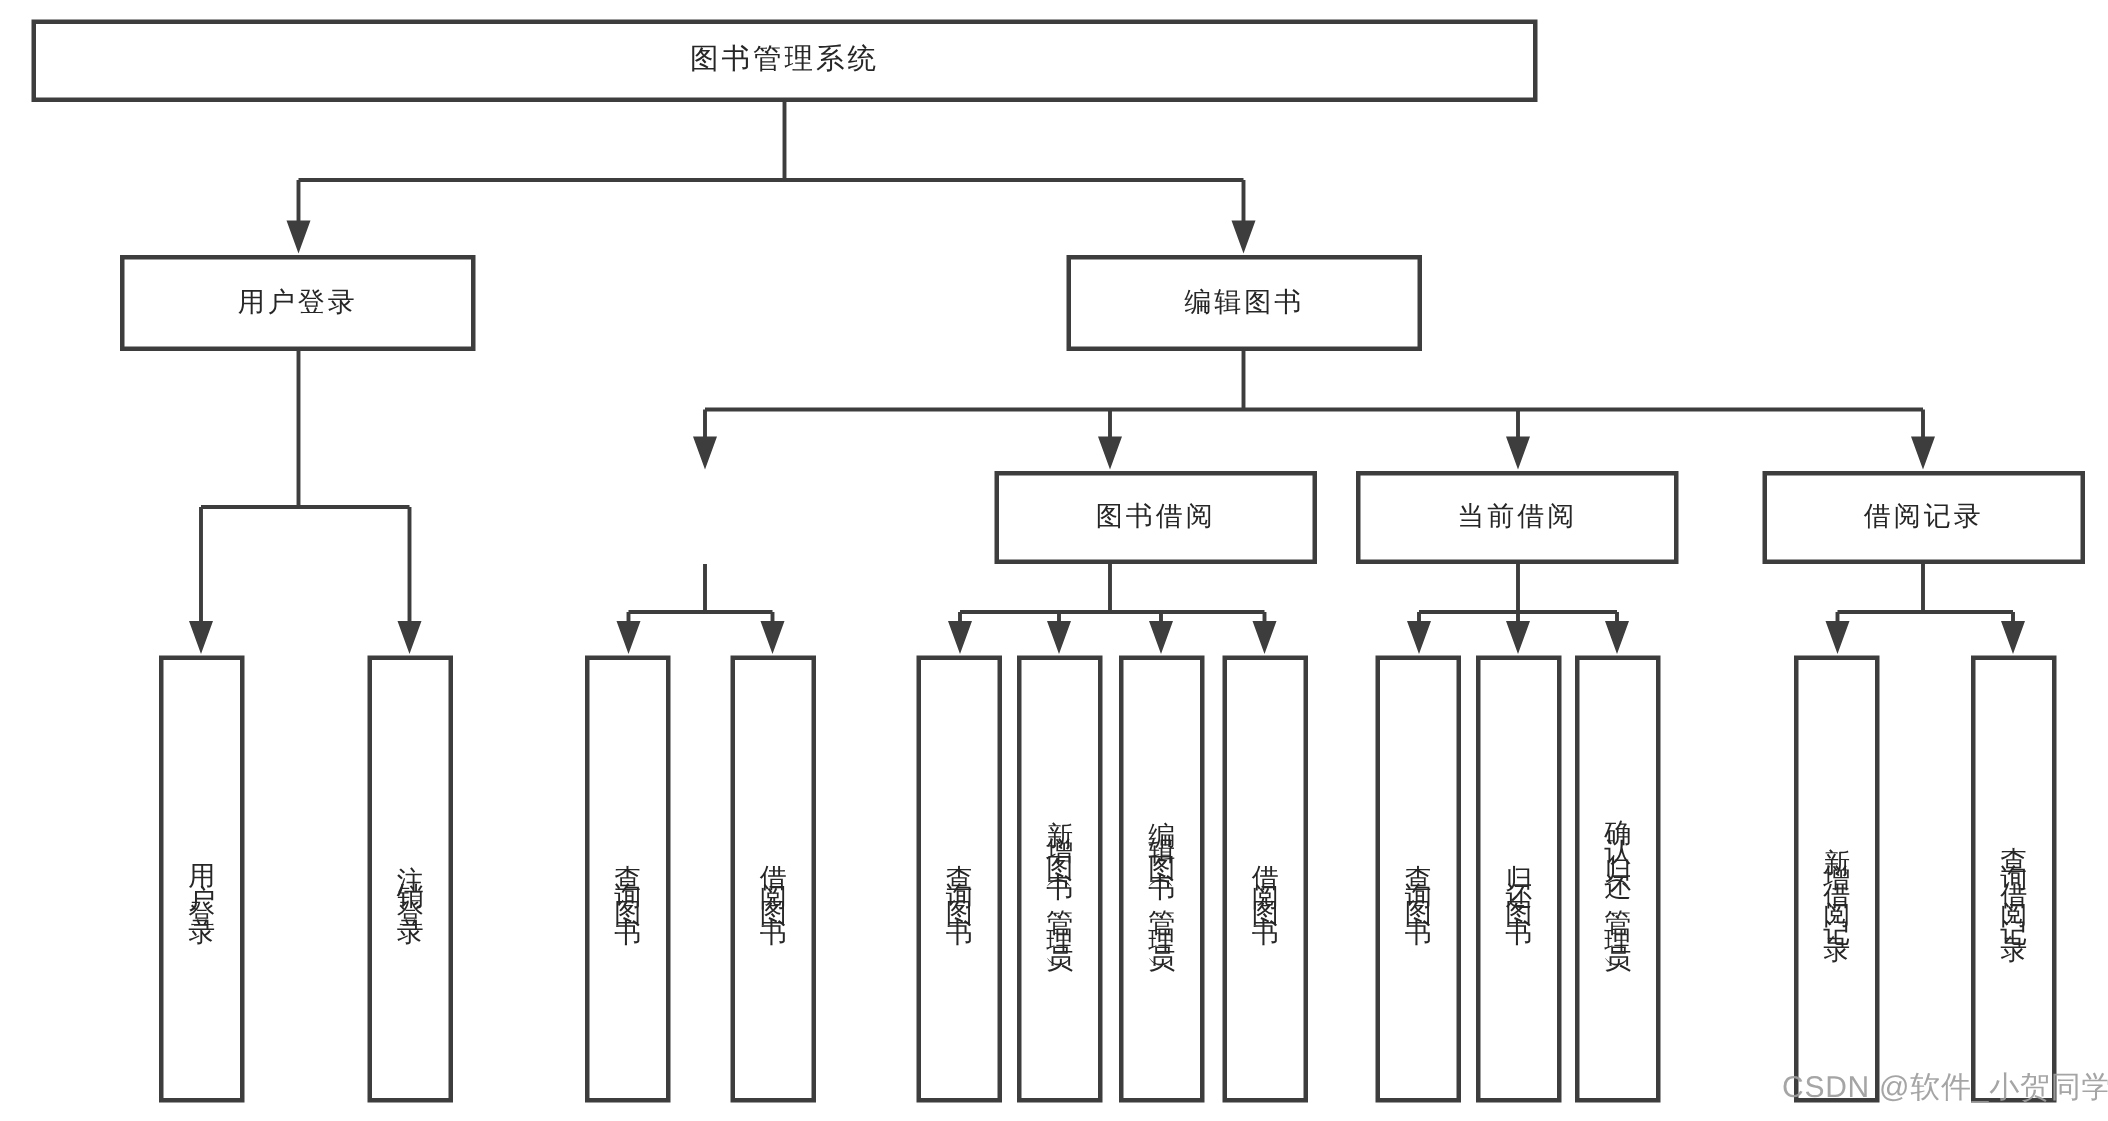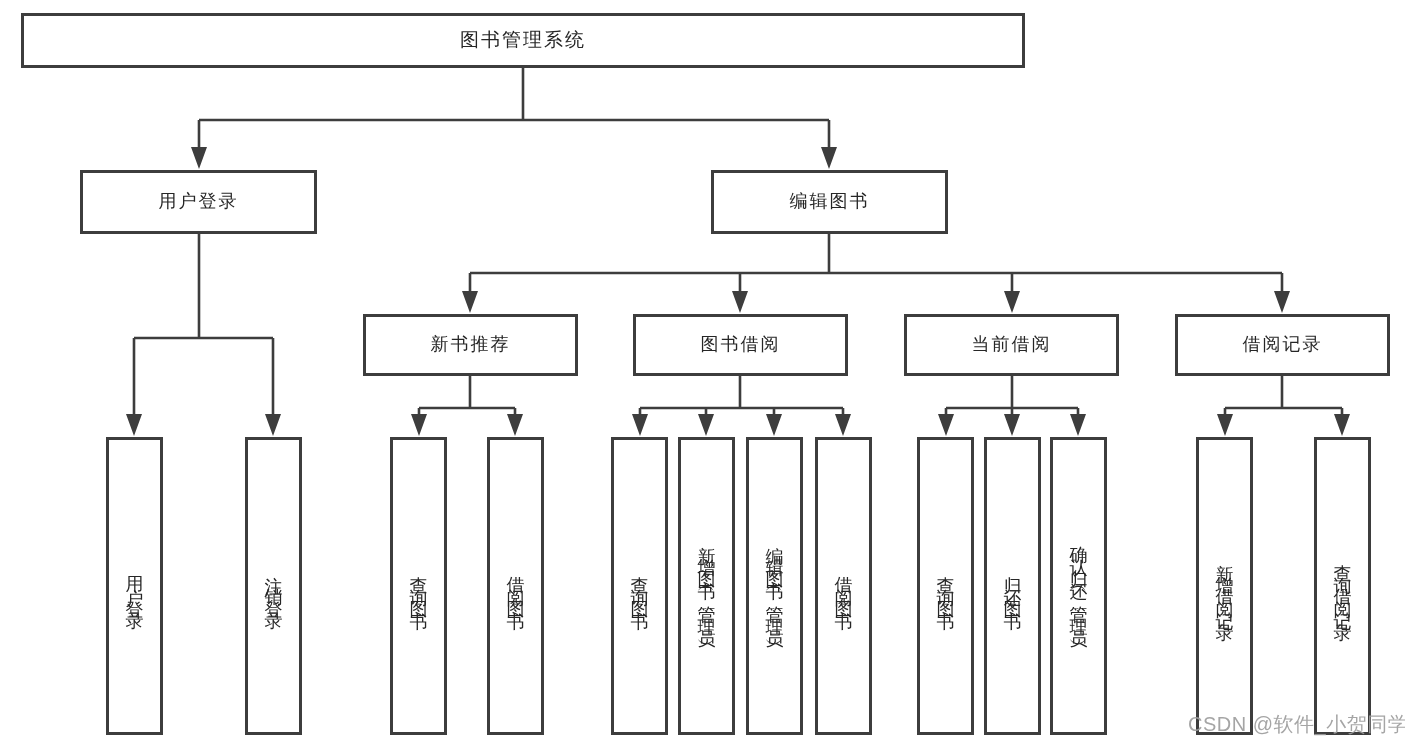--- a/index.html
+++ b/index.html
@@ -21,21 +21,21 @@
     display:flex;align-items:center;justify-content:center;
     font-size:18px;color:var(--text);letter-spacing:2px;
     z-index:2;line-height:1.2;white-space:nowrap;
   }
   .node.root{left:21px;top:13px;width:1004px;height:55px;font-size:19px;}
   .node.lvl2{top:170px;width:237px;height:64px;}
   .node.lvl2.user-login{left:80px;}
   .node.lvl2.book-mgmt{left:711px;}
   .node.lvl3{top:314px;width:215px;height:62px;}
   .node.lvl3.new-book-rec{left:363px;}
-  .node.lvl3.book-borrow{left:633px;}
+  .node.lvl3.book-borrow{left:663px;}
   .node.lvl3.current-borrow{left:904px;}
   .node.lvl3.borrow-records{left:1175px;}
   .node.leaf{
     top:437px;width:57px;height:298px;
     writing-mode:vertical-rl;text-orientation:mixed;
     letter-spacing:12px;line-height:1;font-size:18px;
   }
   .leaf.p1{left:106px;} .leaf.p2{left:245px;}
   .leaf.p3{left:390px;} .leaf.p4{left:487px;}
   .leaf.p5{left:611px;} .leaf.p6{left:678px;}
@@ -76,21 +76,20 @@
       M938,414 L954,414 L946,436 Z  M1004,414 L1020,414 L1012,436 Z
       M1070,414 L1086,414 L1078,436 Z
       M1217,414 L1233,414 L1225,436 Z  M1334,414 L1350,414 L1342,436 Z"></path>
   </svg>
 
   <div class="node root">图书管理系统</div>
 
   <div class="node lvl2 user-login">用户登录</div>
   <div class="node lvl2 book-mgmt">编辑图书</div>
 
-  <div class="node lvl3 new-book-rec">新书推荐</div>
   <div class="node lvl3 book-borrow">图书借阅</div>
   <div class="node lvl3 current-borrow">当前借阅</div>
   <div class="node lvl3 borrow-records">借阅记录</div>
 
   <div class="node leaf p1">用户登录</div>
   <div class="node leaf p2">注销登录</div>
 
   <div class="node leaf p3">查询图书</div>
   <div class="node leaf p4">借阅图书</div>
 

